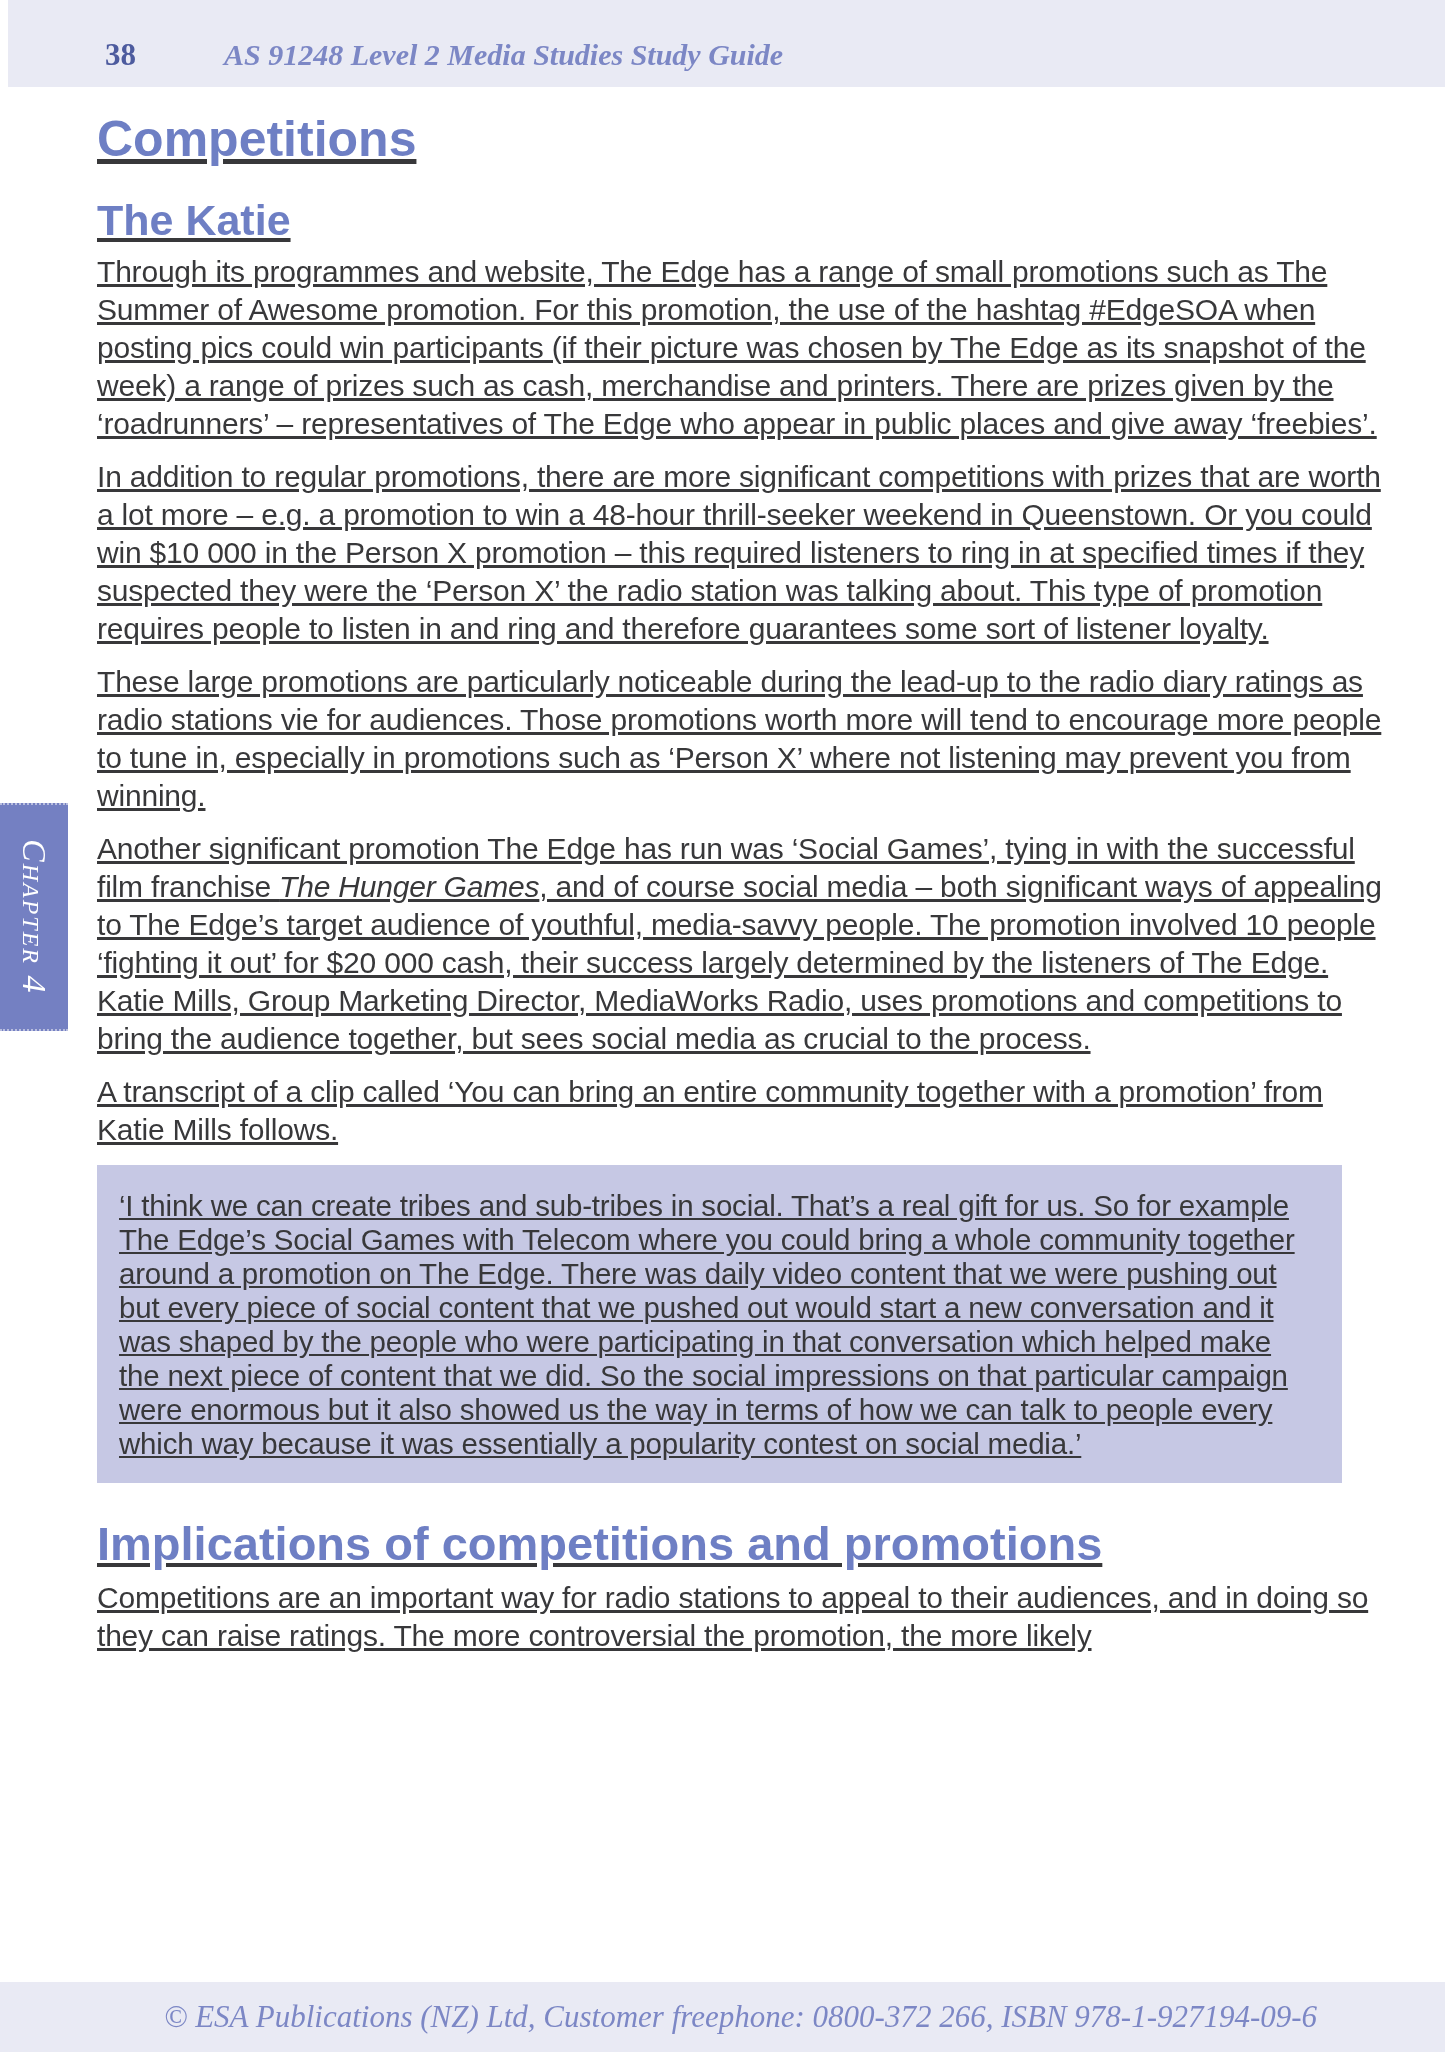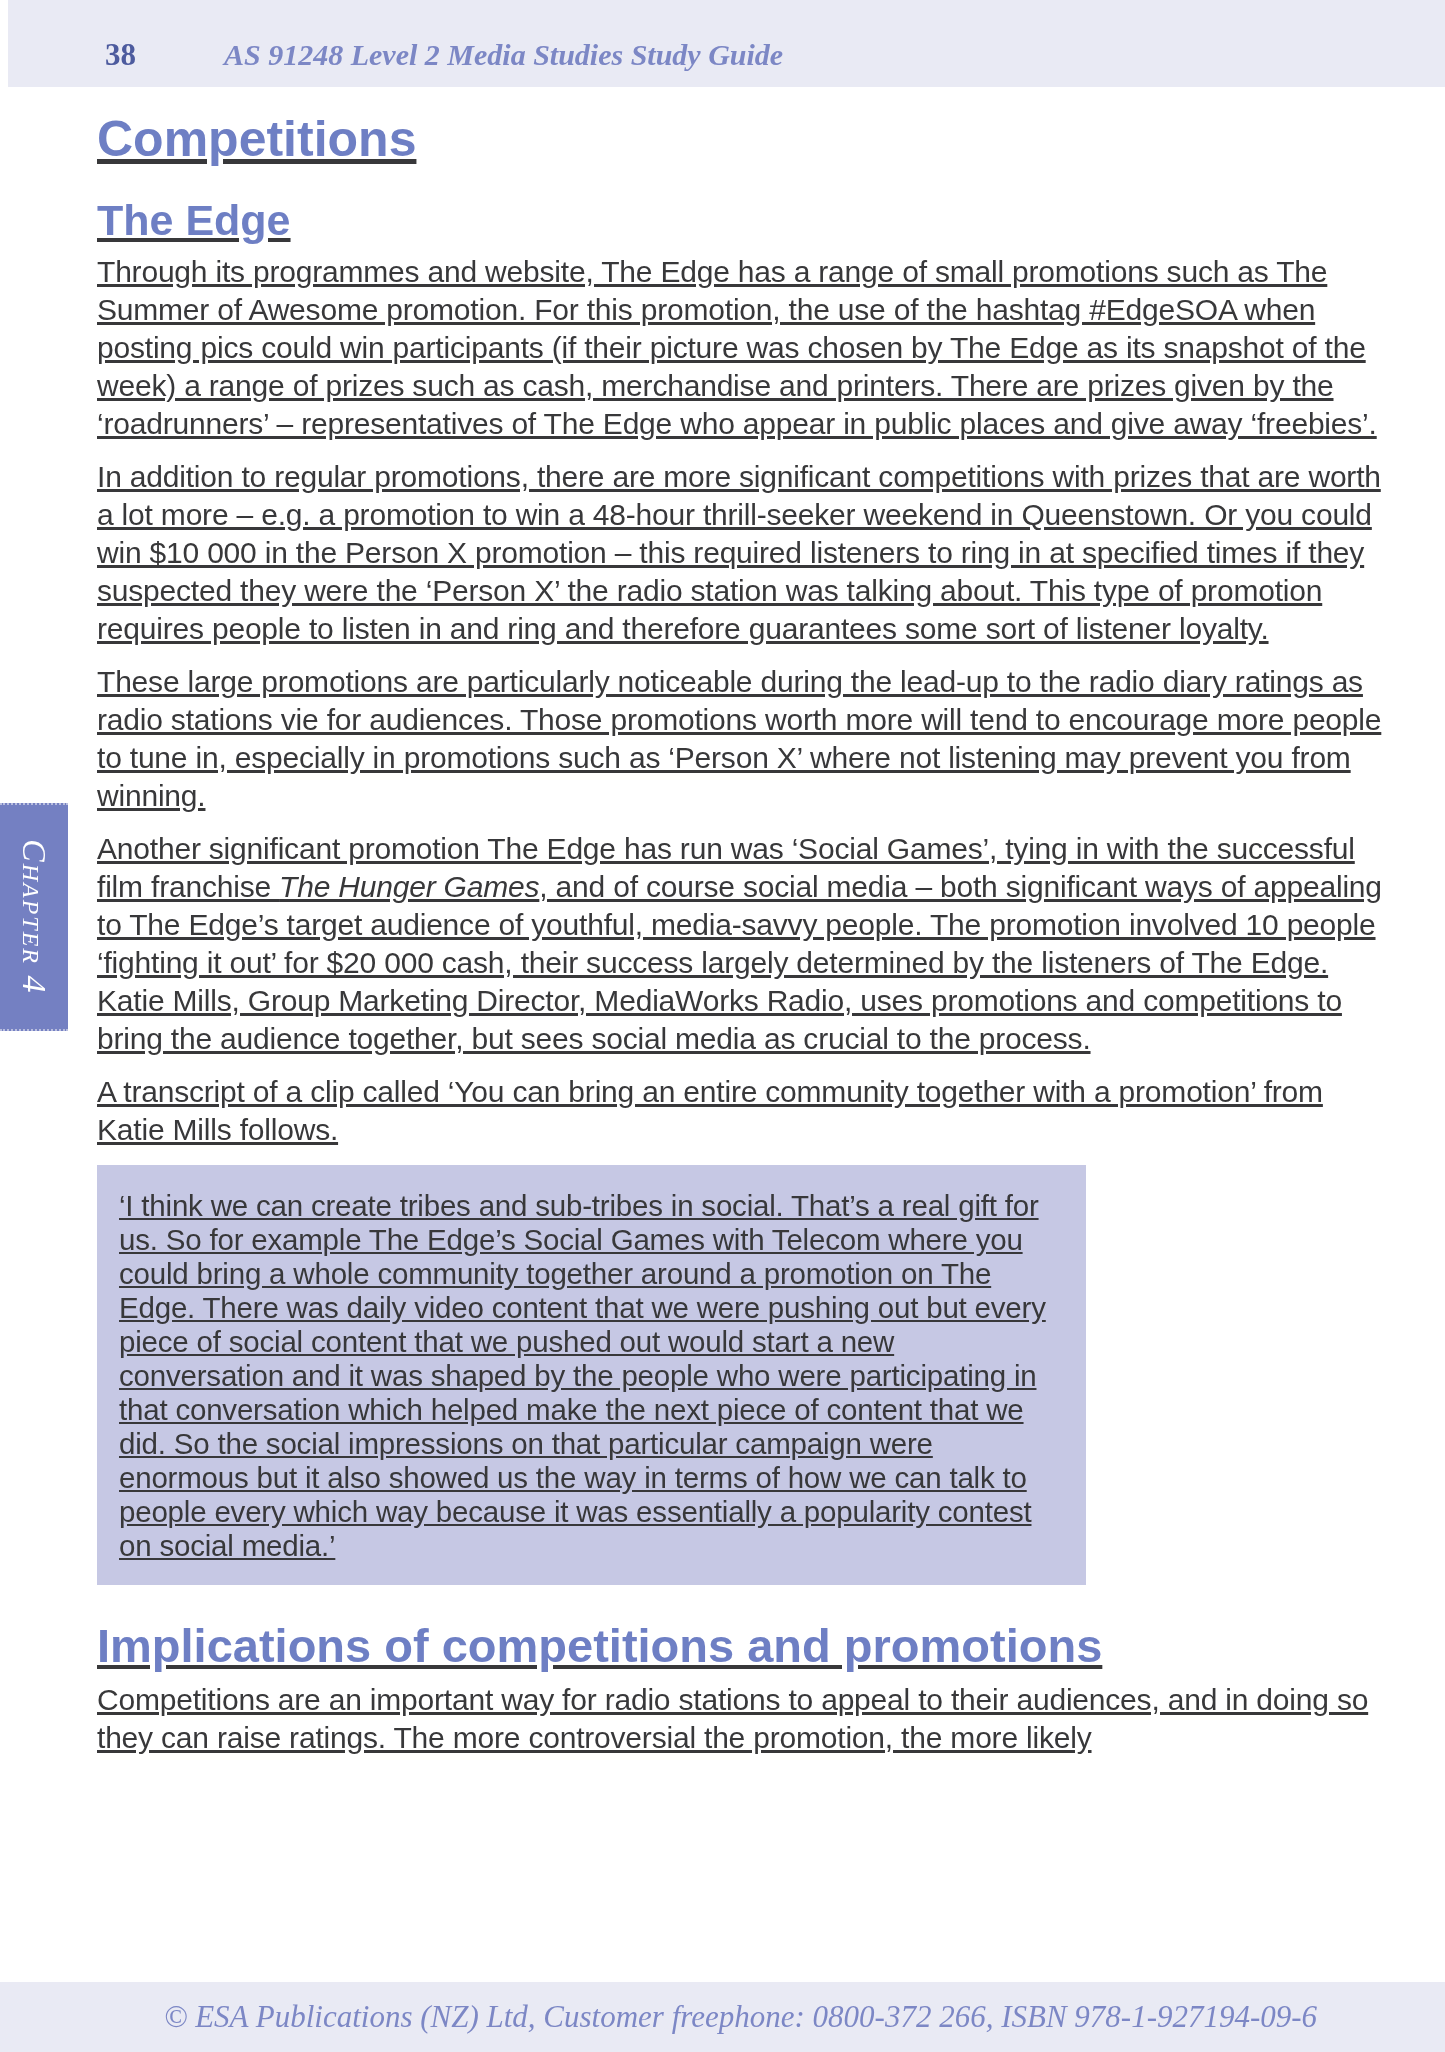--- a/index.html
+++ b/index.html
@@ -73,21 +73,21 @@
     line-height: 38px;
     letter-spacing: -0.2px;
     margin: 0 0 15px 0;
     color: #38383a;
   }
   .italic-title { font-style: italic; margin-top: 13px; }
 
   
   .quote-box {
     box-sizing: border-box;
-    width: 989px;
+    width: 1245px;
     background: #c6c8e4;
     margin: 16px 0 24px 0;
     padding: 24px 26px 22px 22px;
   }
   .quote-box p.body-text {
     margin: 0;
     line-height: 34px;
     font-size: 29.5px;
   }
 
@@ -144,21 +144,21 @@
   <div class="top-band">
     <div class="top-band-inner">
       <span class="page-number">38</span>
       <span class="header-title">AS 91248 Level 2 Media Studies Study Guide</span>
     </div>
   </div>
 
   <div class="content">
     <h1 class="main-heading">Competitions</h1>
 
-    <h2 class="sub-heading">The Edge</h2>
+    <h2 class="sub-heading">The Katie</h2>
     <p class="body-text">Through its programmes and website, The Edge has a range of small promotions such as The Summer of Awesome promotion. For this promotion, the use of the hashtag #EdgeSOA when posting pics could win participants (if their picture was chosen by The Edge as its snapshot of the week) a range of prizes such as cash, merchandise and printers. There are prizes given by the ‘roadrunners’ – representatives of The Edge who appear in public places and give away ‘freebies’.</p>
     <p class="body-text">In addition to regular promotions, there are more significant competitions with prizes that are worth a lot more – e.g. a promotion to win a 48-hour thrill-seeker weekend in Queenstown. Or you could win $10 000 in the Person X promotion – this required listeners to ring in at specified times if they suspected they were the ‘Person X’ the radio station was talking about. This type of promotion requires people to listen in and ring and therefore guarantees some sort of listener loyalty.</p>
     <p class="body-text">These large promotions are particularly noticeable during the lead-up to the radio diary ratings as radio stations vie for audiences. Those promotions worth more will tend to encourage more people to tune in, especially in promotions such as ‘Person X’ where not listening may prevent you from winning.</p>
     <p class="body-text"><span>Another significant promotion The Edge has run was ‘Social Games’, tying in with the successful film franchise </span><span class="italic-title">The Hunger Games</span><span>, and of course social media – both significant ways of appealing to The Edge’s target audience of youthful, media-savvy people. The promotion involved 10 people ‘fighting it out’ for $20 000 cash, their success largely determined by the listeners of The Edge. Katie Mills, Group Marketing Director, MediaWorks Radio, uses promotions and competitions to bring the audience together, but sees social media as crucial to the process.</span></p>
     <p class="body-text">A transcript of a clip called ‘You can bring an entire community together with a promotion’ from Katie Mills follows.</p>
 
     <div class="quote-box">
       <p class="body-text">‘I think we can create tribes and sub-tribes in social. That’s a real gift for us. So for example The Edge’s Social Games with Telecom where you could bring a whole community together around a promotion on The Edge. There was daily video content that we were pushing out but every piece of social content that we pushed out would start a new conversation and it was shaped by the people who were participating in that conversation which helped make the next piece of content that we did. So the social impressions on that particular campaign were enormous but it also showed us the way in terms of how we can talk to people every which way because it was essentially a popularity contest on social media.’</p>
     </div>
 

